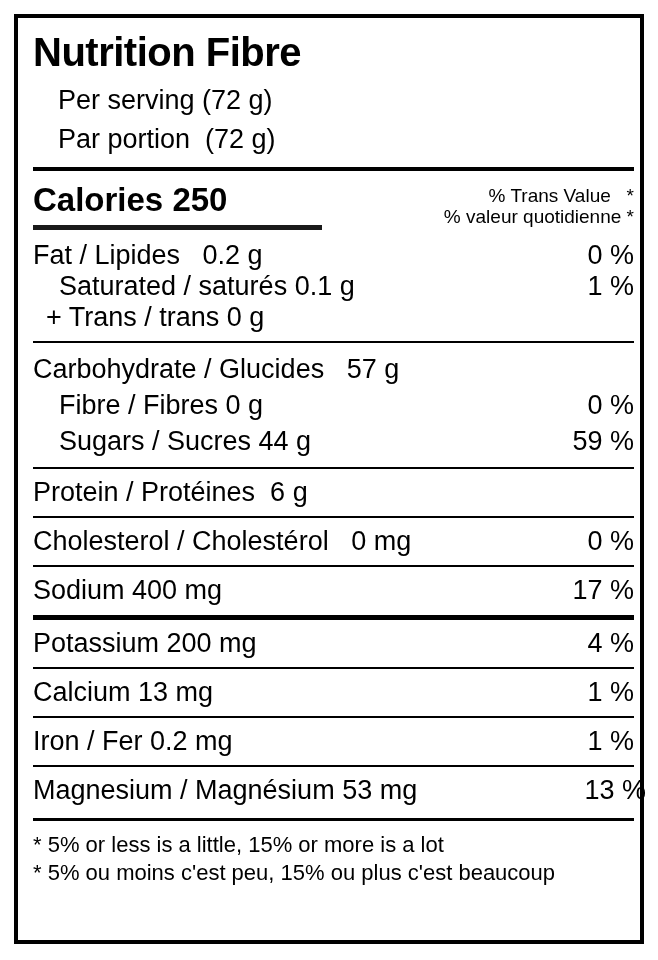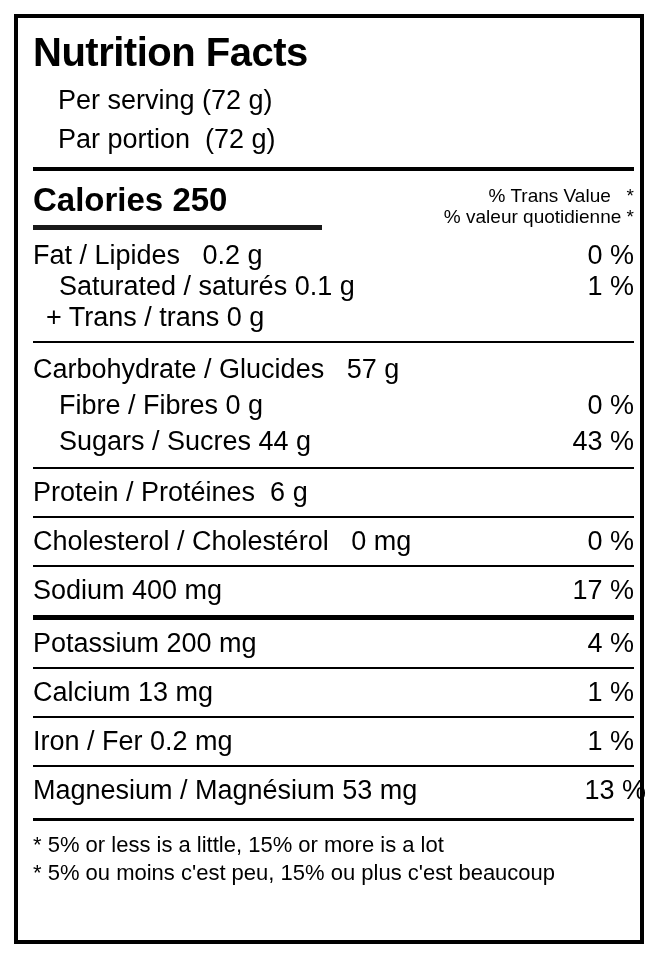--- a/index.html
+++ b/index.html
@@ -91,21 +91,21 @@
     font-size: 22px;
     line-height: 28px;
     white-space: pre;
   }
 </style>
 </head>
 <body>
 
 <div class="label">
 
-  <div class="title">Nutrition Facts</div>
+  <div class="title">Nutrition Fibre</div>
 
   <div class="serving-block">
     <div class="row serv">
       <span>Per serving (72 g)</span>
     </div>
     <div class="row serv">
       <span>Par portion  (72 g)</span>
     </div>
   </div>
 
@@ -143,21 +143,21 @@
     <div class="n-row tall">
       <span>Carbohydrate / Glucides   57 g</span>
       <span class="dv-val"></span>
     </div>
     <div class="n-row tall">
       <span class="indent">Fibre / Fibres 0 g</span>
       <span class="dv-val">0 %</span>
     </div>
     <div class="n-row tall">
       <span class="indent">Sugars / Sucres 44 g</span>
-      <span class="dv-val">43 %</span>
+      <span class="dv-val">59 %</span>
     </div>
   </div>
 
   <div class="sep"></div>
 
   <div class="n-row">
     <span>Protein / Protéines  6 g</span>
     <span class="dv-val"></span>
   </div>
 

